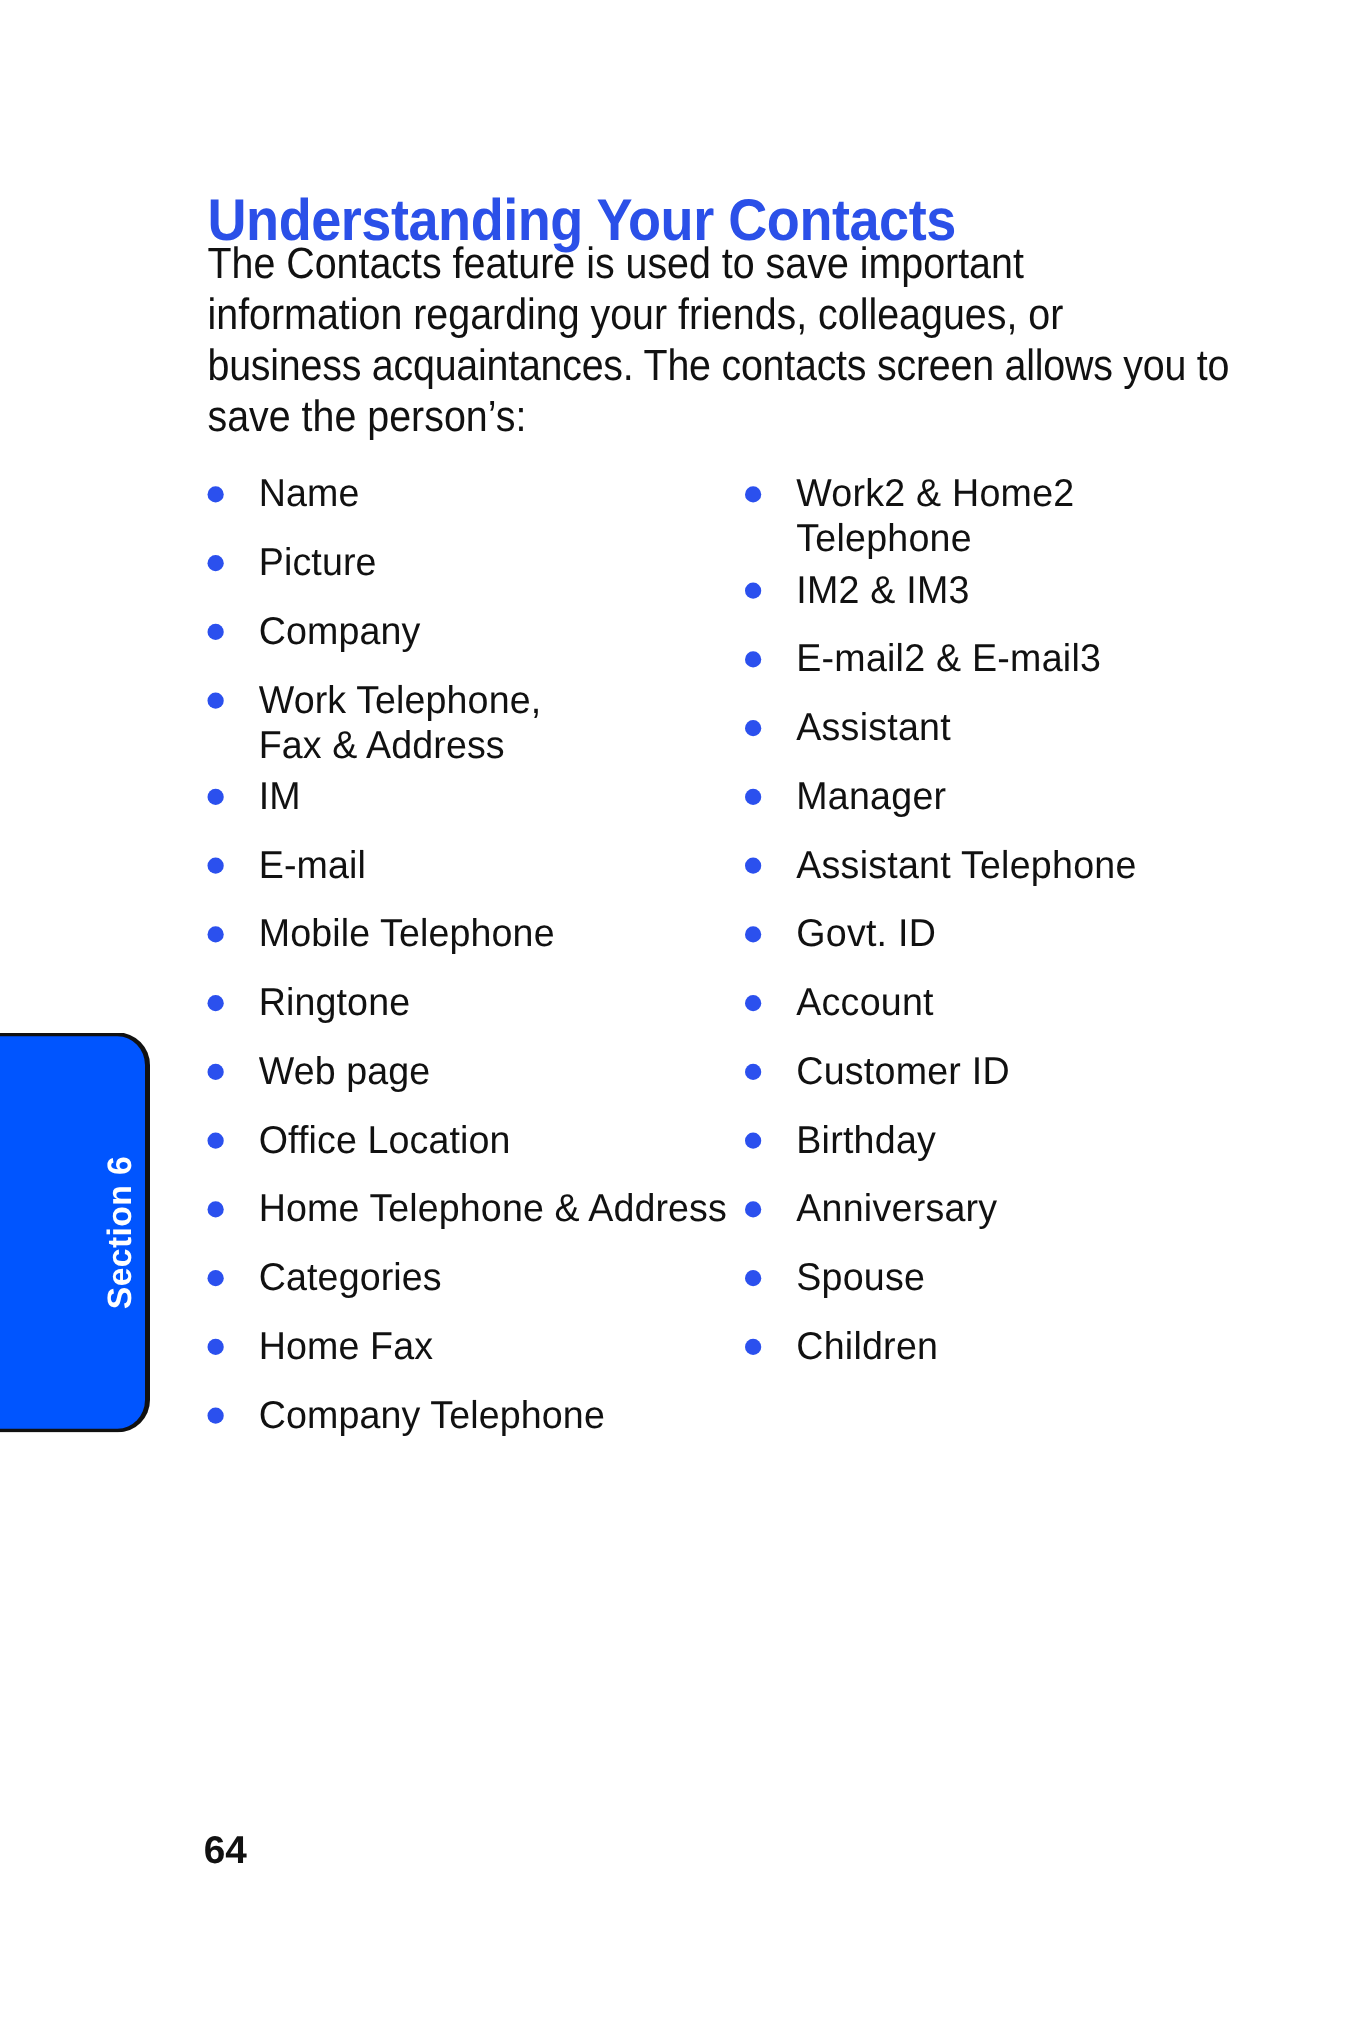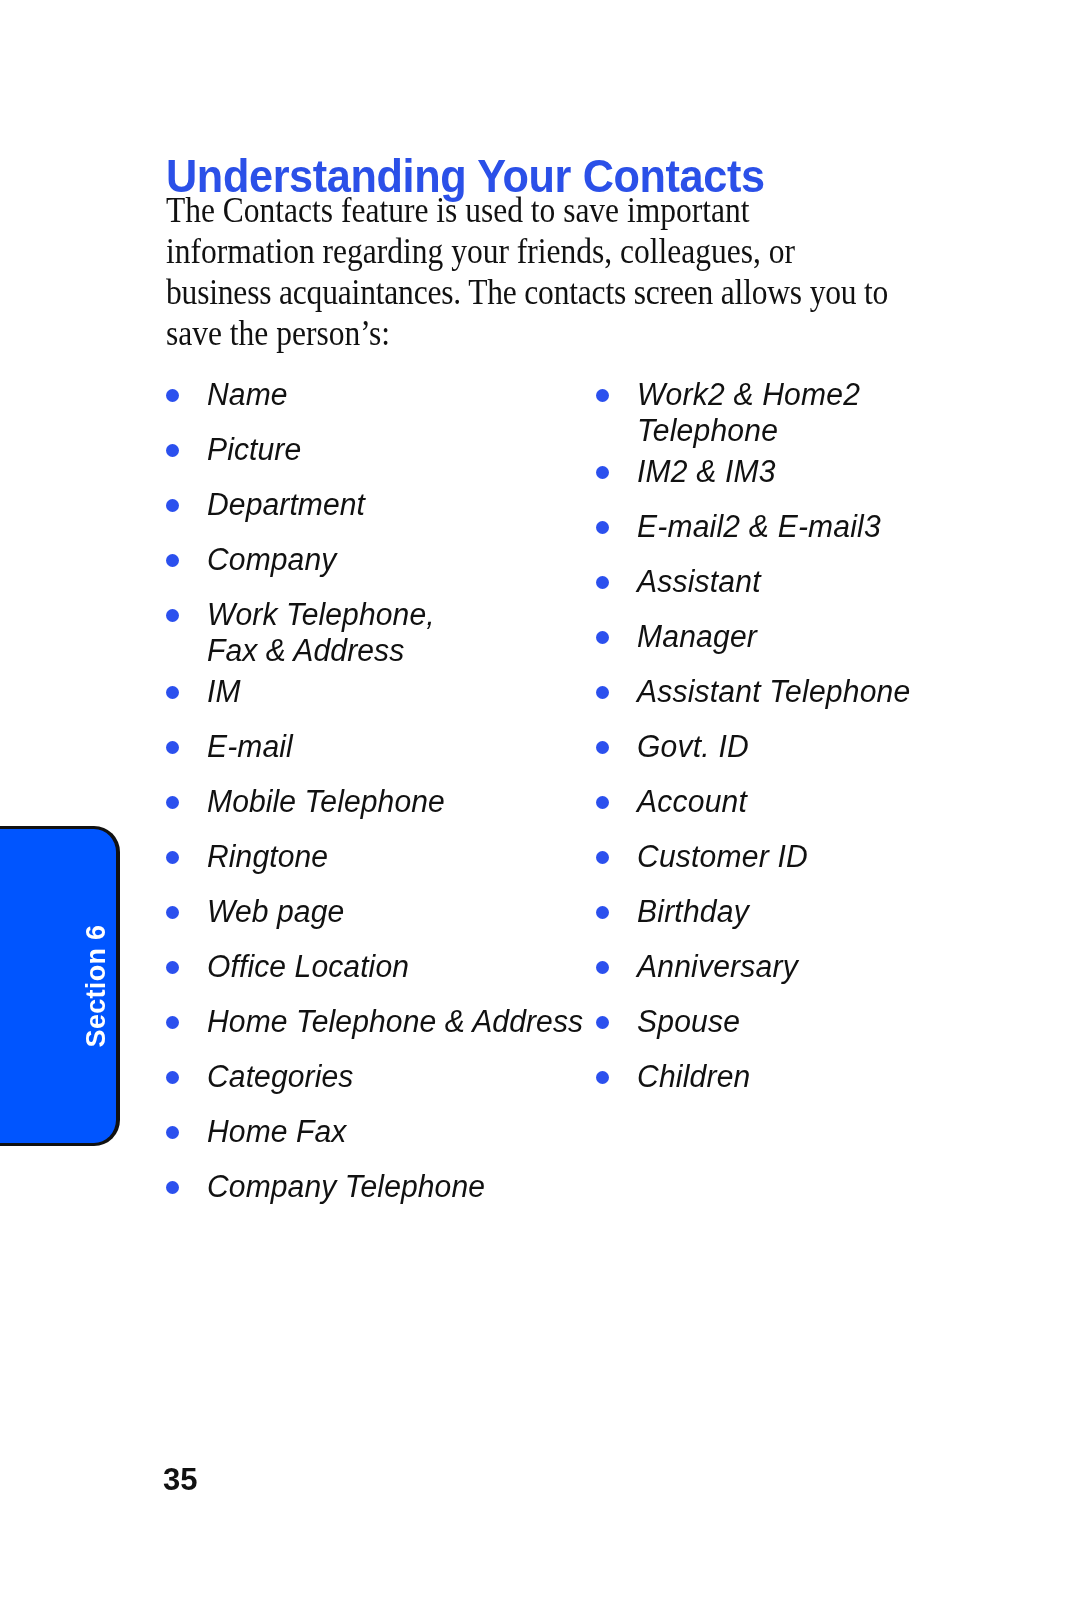--- a/index.html
+++ b/index.html
@@ -69,21 +69,21 @@
     white-space: nowrap;
   }
 
   
   .intro {
     position: absolute;
     left: 166px;
     top: 190px;
     width: 824px;
     color: #111111;
-    font-family: Liberation Serif, serif;
+    font-family: Liberation Sans, sans-serif;
     font-size: 35px;
     line-height: 41px;
   }
   .intro .ln {
     display: block;
     white-space: nowrap;
     transform: scaleX(0.9);
     transform-origin: left center;
   }
   .intro .ln.tight {
@@ -104,21 +104,20 @@
     flex-direction: column;
   }
   .col-left  { width: 430px; }
   .col-right { width: 400px; }
 
   .bullet-item {
     display: flex;
     align-items: flex-start;
     min-height: 55px;
     margin-bottom: 0px;
-    font-style: italic;
   }
   .bullet-dot {
     flex: 0 0 auto;
     width: 13px;
     height: 13px;
     border-radius: 50%;
     background: #2B50EE;
     margin-top: 17px;
     margin-right: 28px;
   }
@@ -169,24 +168,20 @@
       <div class="bullet-item">
         <span class="bullet-dot"></span>
         <span class="bullet-text">Name</span>
       </div>
       <div class="bullet-item">
         <span class="bullet-dot"></span>
         <span class="bullet-text">Picture</span>
       </div>
       <div class="bullet-item">
         <span class="bullet-dot"></span>
-        <span class="bullet-text">Department</span>
-      </div>
-      <div class="bullet-item">
-        <span class="bullet-dot"></span>
         <span class="bullet-text">Company</span>
       </div>
       <div class="bullet-item">
         <span class="bullet-dot"></span>
         <span class="bullet-text" style="max-width:290px">Work Telephone, Fax &amp; Address</span>
       </div>
       <div class="bullet-item">
         <span class="bullet-dot"></span>
         <span class="bullet-text">IM</span>
       </div>
@@ -278,15 +273,15 @@
         <span class="bullet-text">Spouse</span>
       </div>
       <div class="bullet-item">
         <span class="bullet-dot"></span>
         <span class="bullet-text">Children</span>
       </div>
     </div>
 
   </div>
 
-  <div class="page-number">35</div>
+  <div class="page-number">64</div>
 
 </div>
 
 </body></html>

